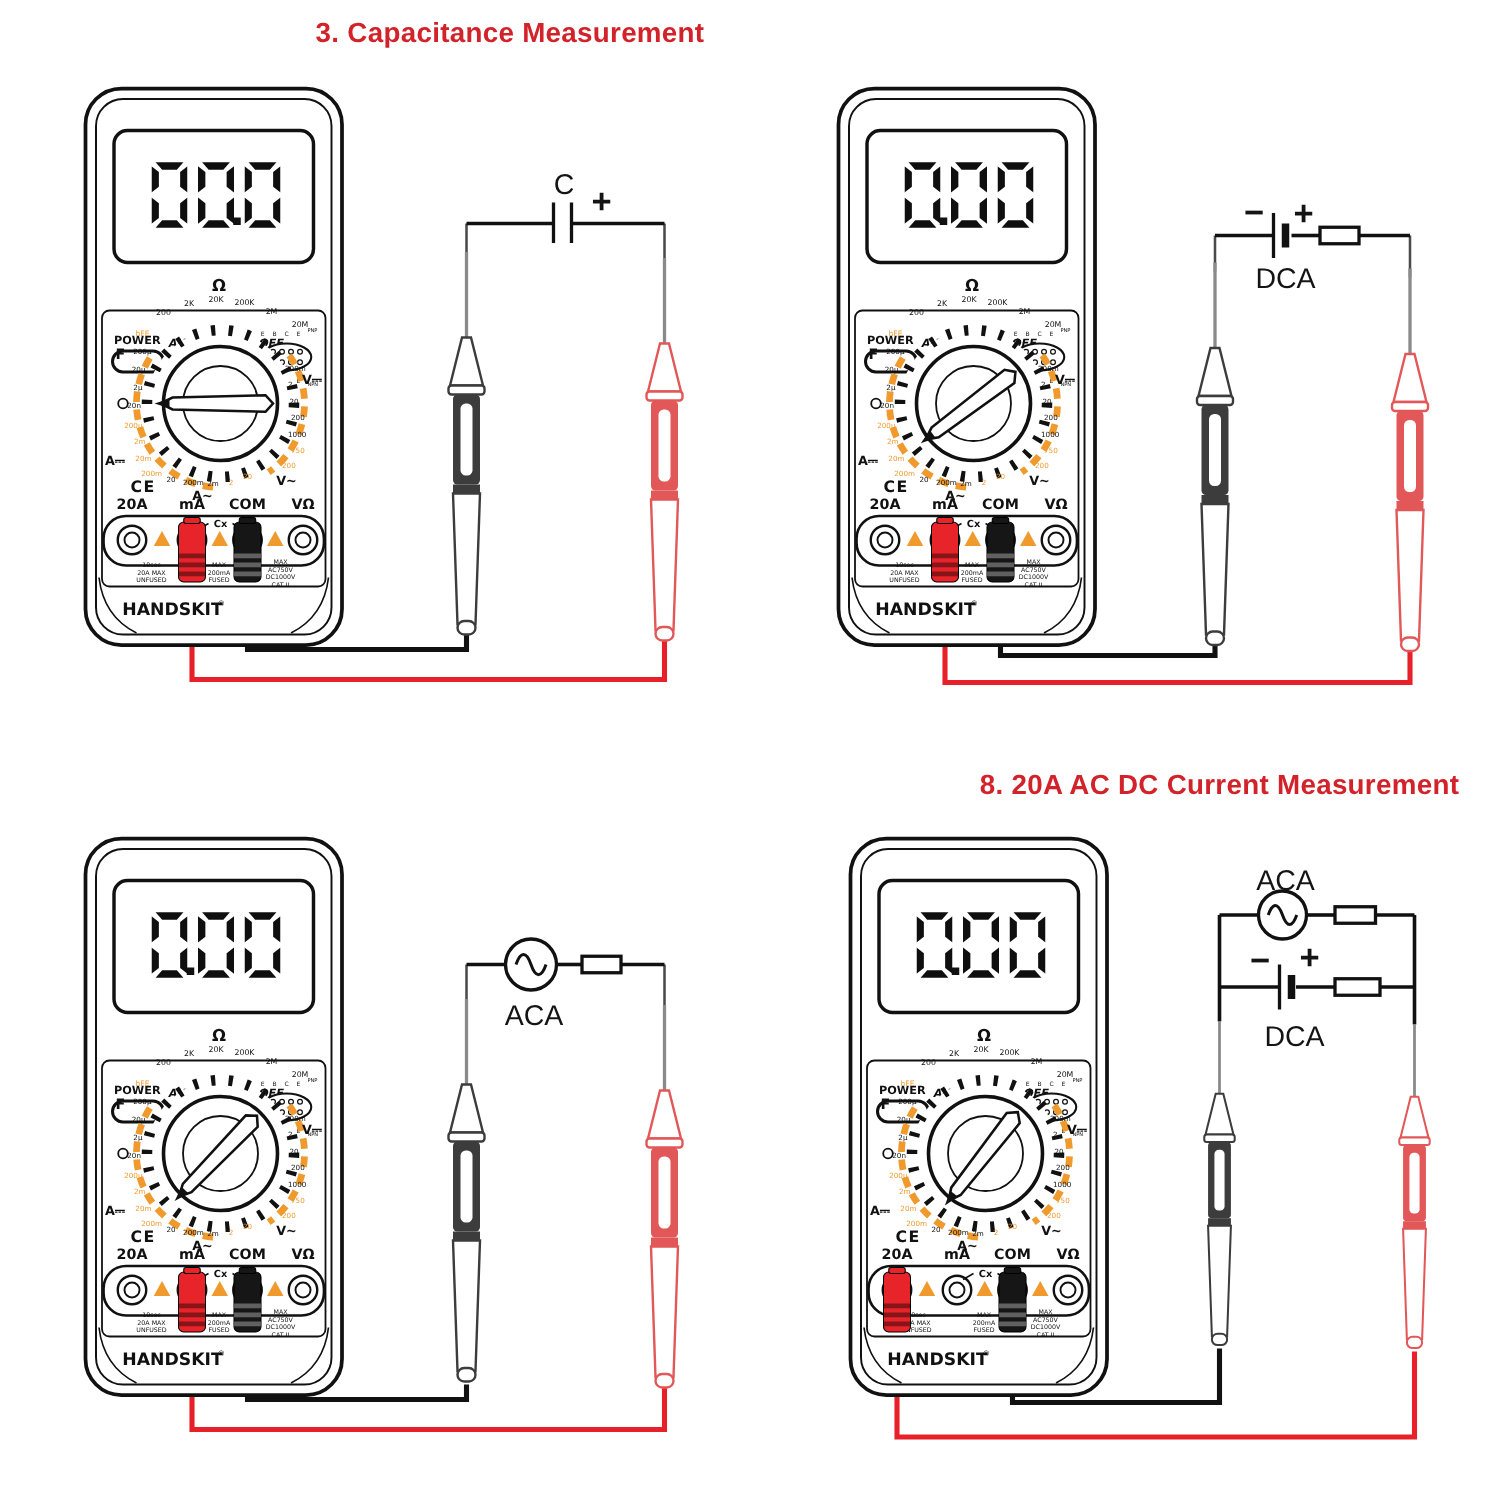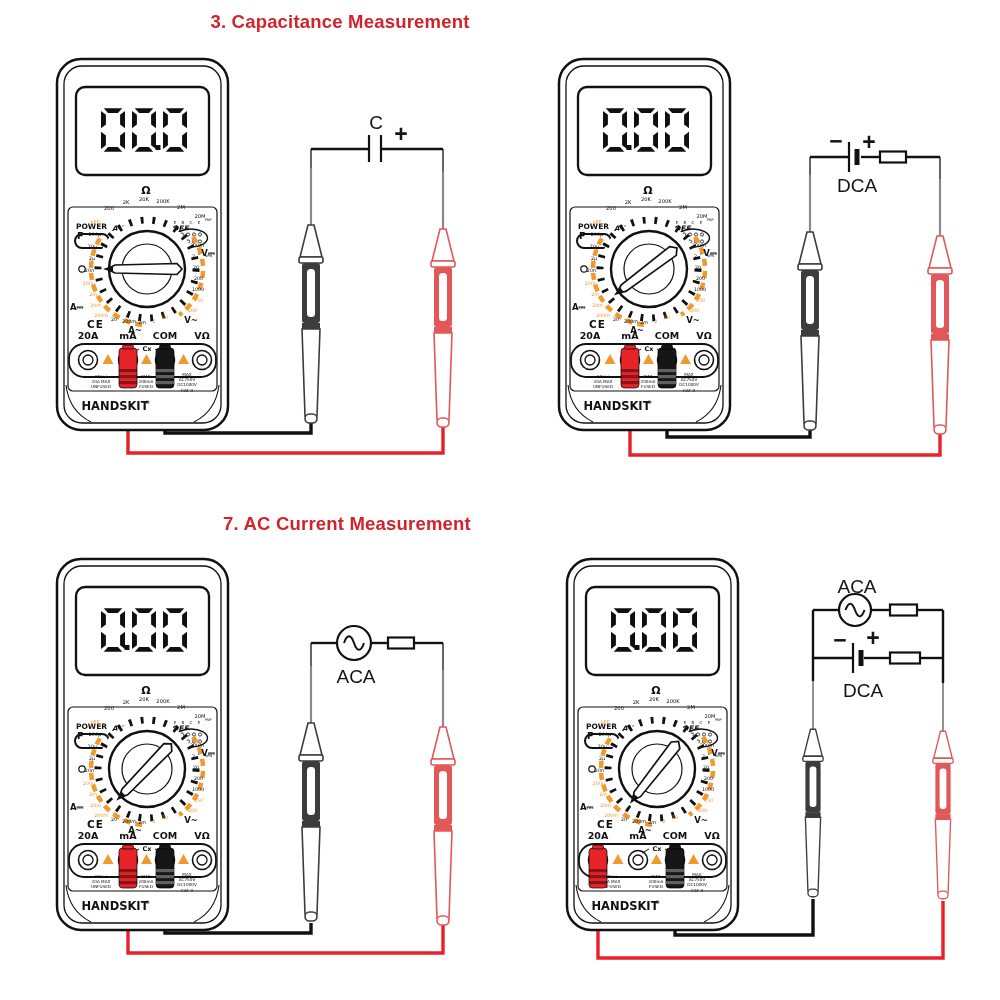--- a/index.html
+++ b/index.html
@@ -439,21 +439,20 @@
         <rect class="body" x="-9" y="291" width="18" height="40" rx="3.5"></rect>
         <rect class="body" x="-5.5" y="288" width="11" height="4" rx="1.5"></rect>
         <rect class="band" x="-9" y="312" width="18" height="3.2"></rect>
         <rect class="band" x="-9" y="318" width="18" height="3.2"></rect>
         <rect class="band" x="-9" y="324" width="18" height="3.2"></rect>
       </g>
     </svg>
   </section>
 
   <section class="panel p2" data-circuit="ac" data-redjack="mA">
-    <h2>7. AC Current Measurement</h2>
 
     <svg class="scene" viewBox="0 0 500 500">
 
       <g class="circ circ-capacitor">
         <polyline class="wire wire-black" points="165,386 165,433 311,433 311,423"></polyline>
         <polyline class="wire wire-red" points="128,386 128,453 443,453 443,425"></polyline>
         <line class="stub" x1="311" y1="149" x2="311" y2="173"></line>
         <line class="stub" x1="443" y1="149" x2="443" y2="177"></line>
         <line class="cline" x1="311" y1="149" x2="369" y2="149"></line>
         <line class="cline" x1="381" y1="149" x2="443" y2="149"></line>
@@ -564,20 +563,21 @@
         <rect class="body" x="-9" y="291" width="18" height="40" rx="3.5"></rect>
         <rect class="body" x="-5.5" y="288" width="11" height="4" rx="1.5"></rect>
         <rect class="band" x="-9" y="312" width="18" height="3.2"></rect>
         <rect class="band" x="-9" y="318" width="18" height="3.2"></rect>
         <rect class="band" x="-9" y="324" width="18" height="3.2"></rect>
       </g>
     </svg>
   </section>
 
   <section class="panel p3" data-circuit="acdc" data-redjack="20A">
+    <h2>8. 20A AC DC Current Measurement</h2>
 
     <svg class="scene" viewBox="0 0 500 500">
 
       <g class="circ circ-capacitor">
         <polyline class="wire wire-black" points="165,386 165,433 311,433 311,423"></polyline>
         <polyline class="wire wire-red" points="128,386 128,453 443,453 443,425"></polyline>
         <line class="stub" x1="311" y1="149" x2="311" y2="173"></line>
         <line class="stub" x1="443" y1="149" x2="443" y2="177"></line>
         <line class="cline" x1="311" y1="149" x2="369" y2="149"></line>
         <line class="cline" x1="381" y1="149" x2="443" y2="149"></line>

